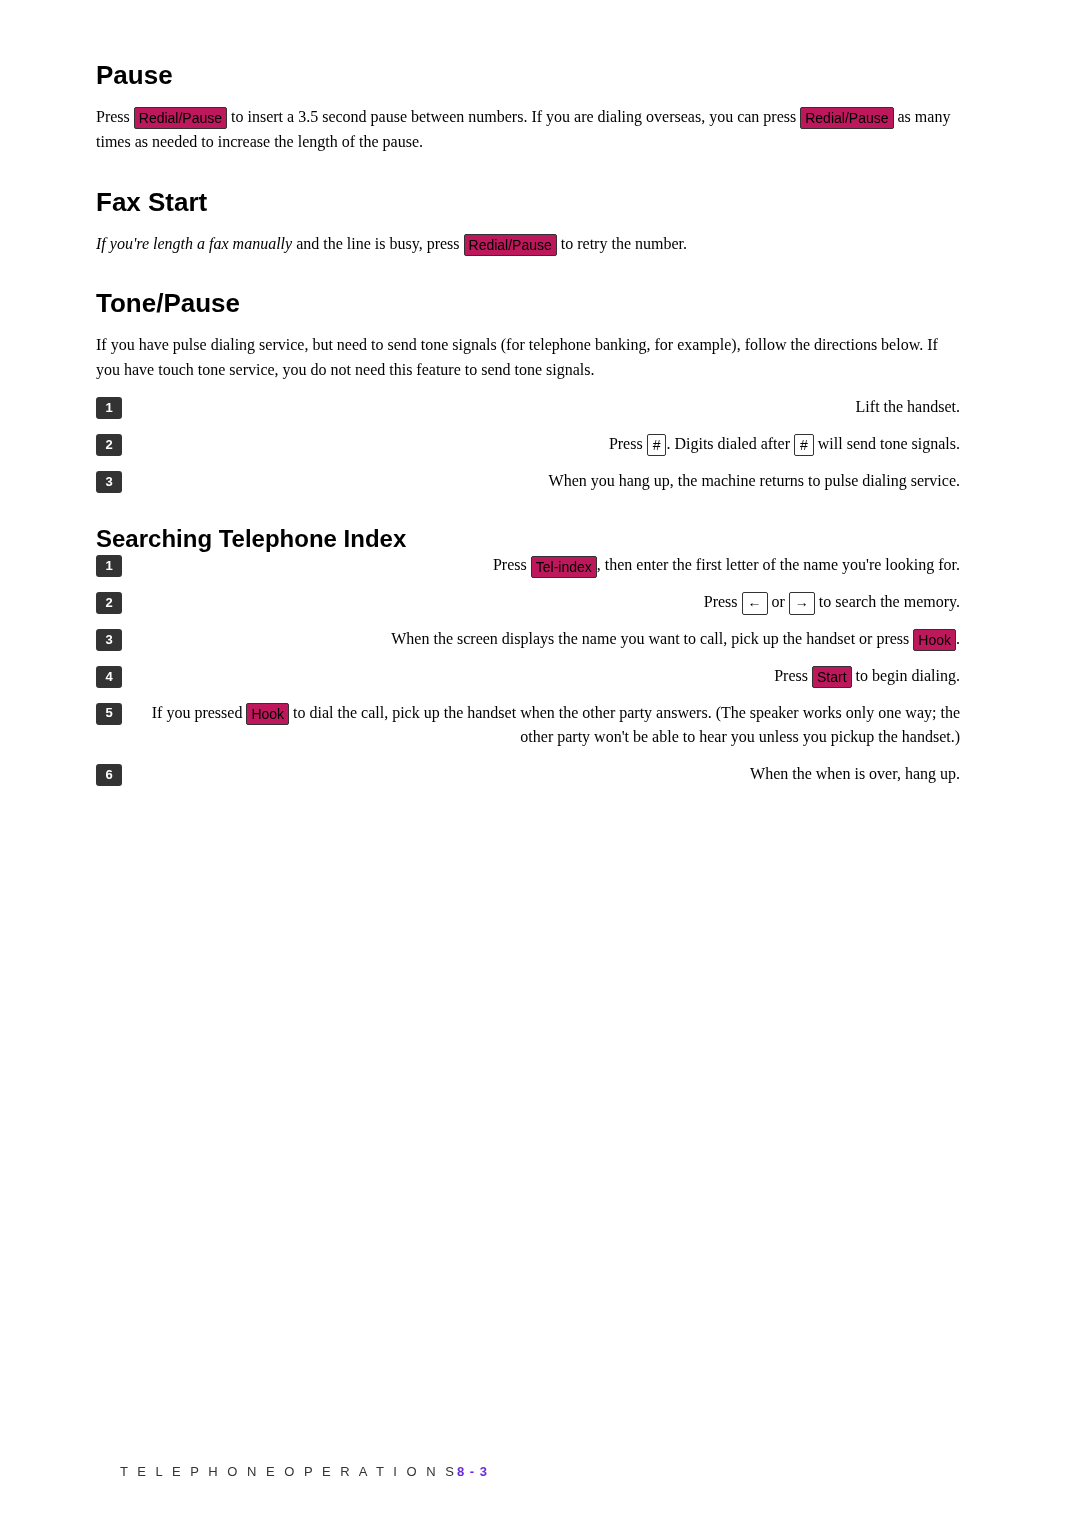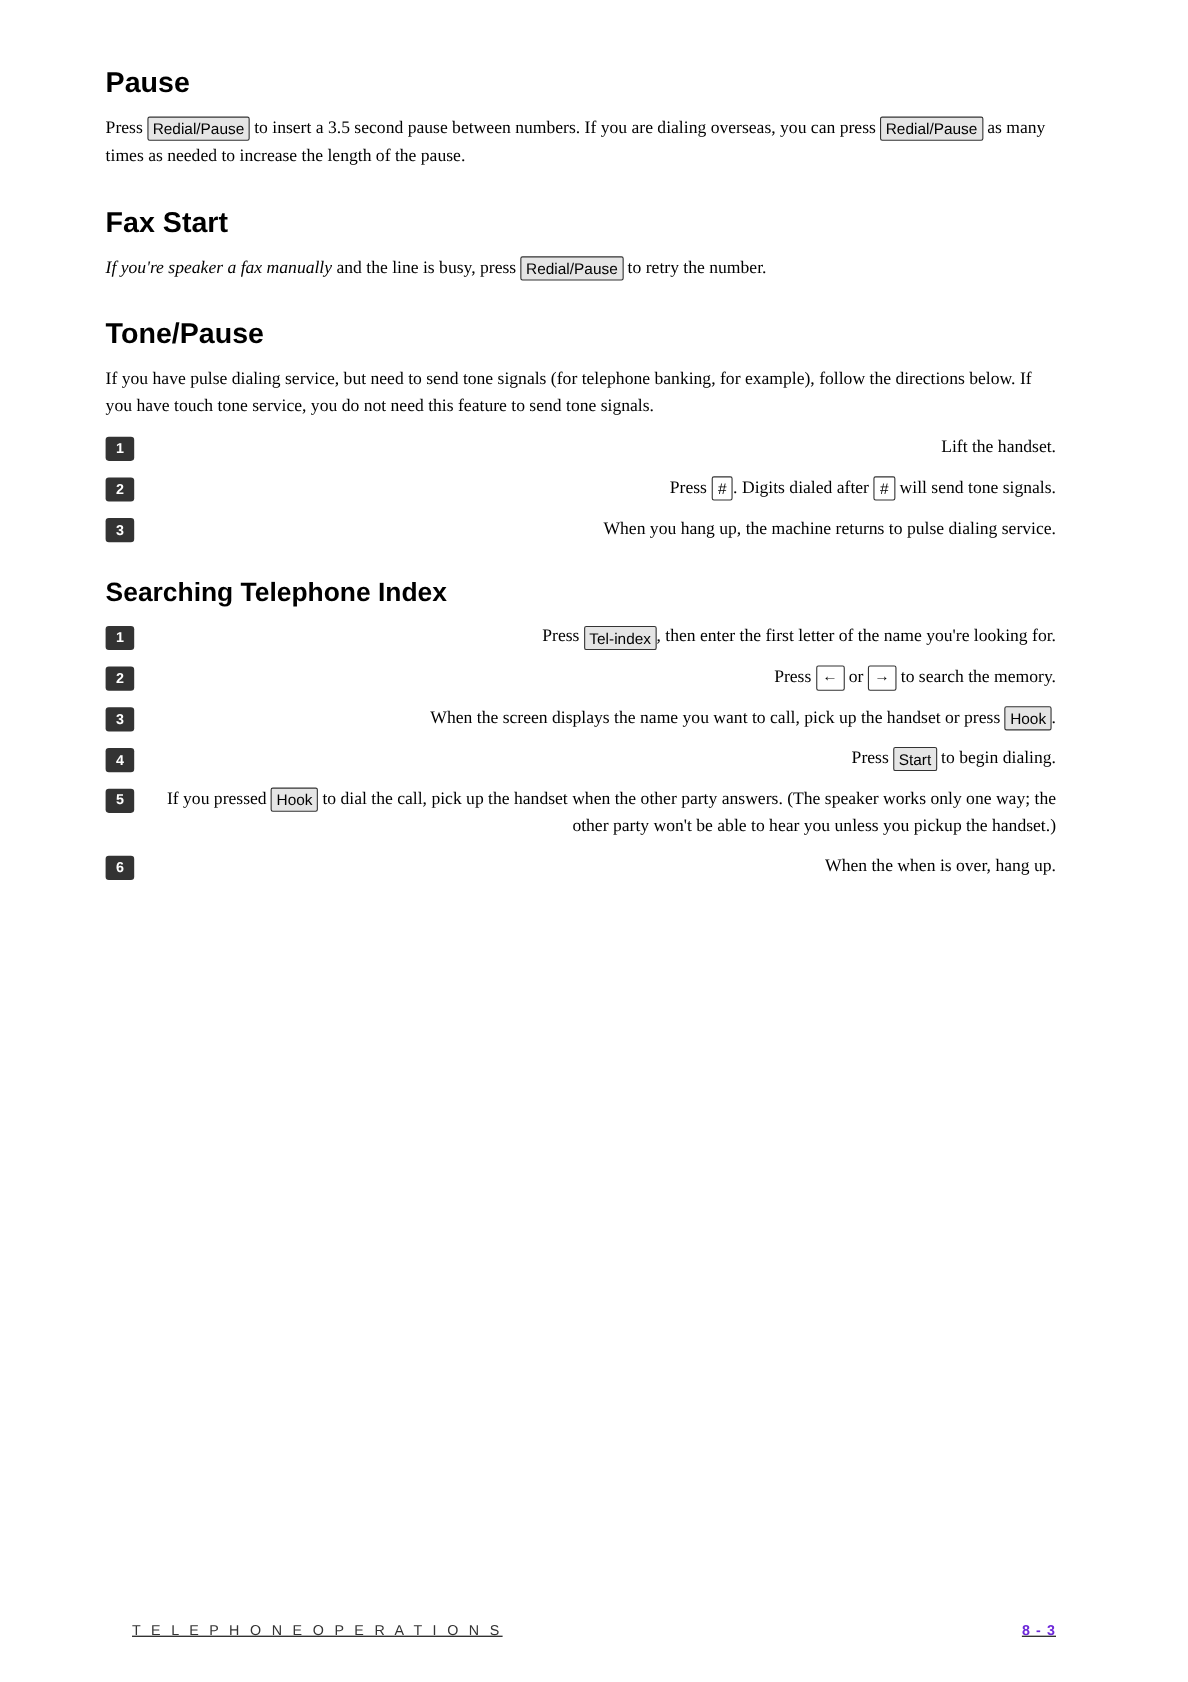--- a/index.html
+++ b/index.html
@@ -33,37 +33,36 @@
       font-size: 26px;
       font-weight: bold;
       font-family: Arial, Helvetica, sans-serif;
       margin-bottom: 14px;
     }
 
     .section-title-medium {
       font-size: 24px;
       font-weight: bold;
       font-family: Arial, Helvetica, sans-serif;
-      margin-bottom: 14px;
     }
 
     p {
       font-size: 16px;
       line-height: 1.55;
       margin-bottom: 12px;
     }
 
     .key-button {
       display: inline-block;
       border: 1px solid #333;
       padding: 1px 4px;
       font-size: 14px;
       font-family: Arial, Helvetica, sans-serif;
       border-radius: 2px;
-      background: #e5e5e5;
+      background: #be185d;
       vertical-align: middle;
       line-height: 1.3;
     }
 
     .hash-symbol {
       display: inline-block;
       border: 1px solid #333;
       padding: 1px 5px;
       font-size: 14px;
       font-family: Arial, Helvetica, sans-serif;
@@ -108,28 +107,26 @@
       flex-shrink: 0;
     }
 
     .list-content {
       flex: 1;
       text-align: right;
     }
 
     .footer {
       position: absolute;
-      bottom: 40px;
+      bottom: 50px;
       left: 0;
       right: 0;
       display: flex;
-      justify-content: space-between;
       align-items: center;
       padding: 0 120px;
-      text-decoration: underline;
     }
 
     .footer-left {
       font-size: 13px;
       letter-spacing: 3px;
       color: #333;
       font-family: Arial, Helvetica, sans-serif;
     }
 
     .footer-right {
@@ -159,21 +156,21 @@
   <div class="section">
     <div class="section-title">Pause</div>
     <p>
       Press <span class="key-button">Redial/Pause</span> to insert a 3.5 second pause between numbers. If you are dialing overseas, you can press <span class="key-button">Redial/Pause</span> as many times as needed to increase the length of the pause.
     </p>
   </div>
 
   <div class="section">
     <div class="section-title">Fax Start</div>
     <p>
-      <span class="italic-text">If you're speaker a fax manually</span> and the line is busy, press <span class="key-button">Redial/Pause</span> to retry the number.
+      <span class="italic-text">If you're length a fax manually</span> and the line is busy, press <span class="key-button">Redial/Pause</span> to retry the number.
     </p>
   </div>
 
   <div class="section">
     <div class="section-title">Tone/Pause</div>
     <p>
       If you have pulse dialing service, but need to send tone signals (for telephone banking, for example), follow the directions below. If you have touch tone service, you do not need this feature to send tone signals.
     </p>
     <ul class="numbered-list">
       <li>

